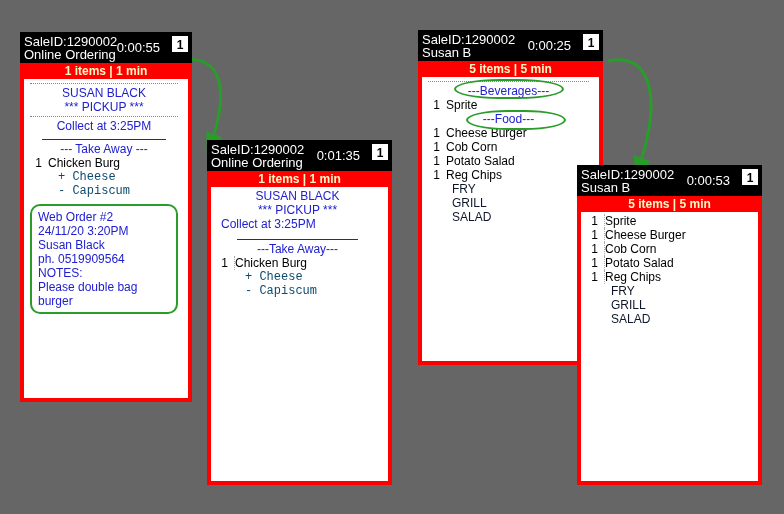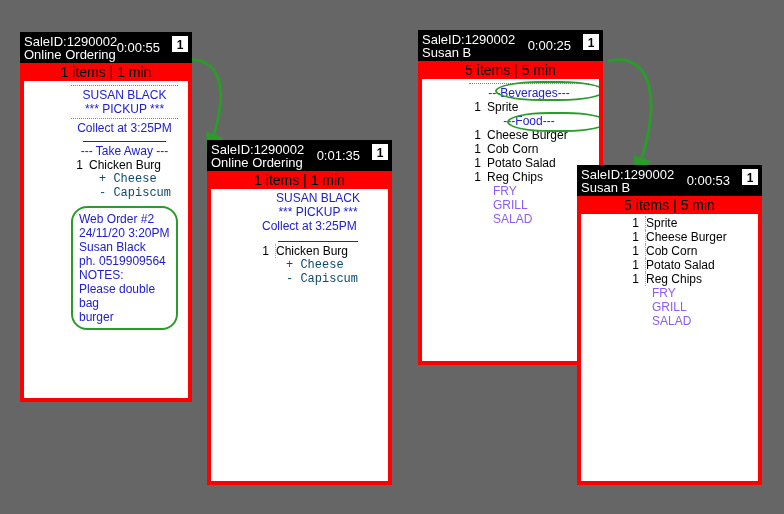--- a/index.html
+++ b/index.html
@@ -33,55 +33,55 @@
     color: #000;
     width: 18px; height: 18px;
     text-align: center;
     line-height: 18px;
     font-weight: bold;
     border: 1px solid #000;
   }
   .ticket-header .subtitle { font-size: 13px; margin-top: -2px; }
   .summary-bar {
     background: #ff0000;
-    color: #000000;
+    color: #fef9c3;
     text-align: center;
-    font-size: 14px;
+    font-size: 12px;
     padding: 1px 0;
+    font-weight: bold;
   }
   .ticket-body {
     background: #fff;
     padding: 2px 10px 6px 6px;
     overflow: hidden;
-    margin-left: 41px;
   }
   .blue { color: #2020d0; }
   .red { color: #0c4a6e; font-family: Liberation Mono, monospace; }
-  .olive { color: #8b5cf6; }
+  .olive { color: #0f172a; }
   .center { text-align: center; }
   .dotted-sep {
     border-top: 1px dotted #888;
     margin: 2px 0;
     height: 0;
   }
   .item-row { display: flex; }
   .item-row .qty { width: 18px; flex: 0 0 18px; text-align: right; padding-right: 6px; }
   .item-row .name { flex: 1; }
   .item-row .qty-border { border-right: 1px dotted #aaa; }
   .mod { padding-left: 28px; }
   .oval {
     position: absolute;
     border: 2px solid #2a9c2a;
     border-radius: 50% / 60%;
     background: transparent;
     pointer-events: none;
   }
   .notes-box {
     border: 2px solid #2a9c2a;
-    border-radius: 16px;
+    border-radius: 10px;
     padding: 4px 6px;
     color: #2020d0;
     margin-top: 6px;
   }
   svg.arrow { position: absolute; overflow: visible; pointer-events: none; }
 </style>
 </head>
 <body>
 
 <svg class="arrow" style="left:170px; top:55px;" width="70" height="110">
@@ -141,20 +141,21 @@
     <div class="timer">0:01:35</div>
     <div class="counter">1</div>
     <div class="subtitle">Online Ordering</div>
   </div>
   <div class="summary-bar">1 items |   1 min</div>
   <div class="ticket-body">
     <div class="blue center">SUSAN BLACK</div>
     <div class="blue center">*** PICKUP ***</div>
     <div class="blue" style="padding-left:4px;">Collect at  3:25PM</div>
     <div style="border-top:1px solid #333; margin:8px 20px 2px 20px;"></div>
+    <div class="blue center">---Take Away---</div>
     <div class="item-row">
       <div class="qty qty-border">1</div>
       <div class="name">Chicken Burg</div>
     </div>
     <div class="mod red">+ Cheese</div>
     <div class="mod red">- Capiscum</div>
   </div>
 </div>
 
 <div class="ticket" style="left:418px; top:30px; width:185px; height:335px;">

